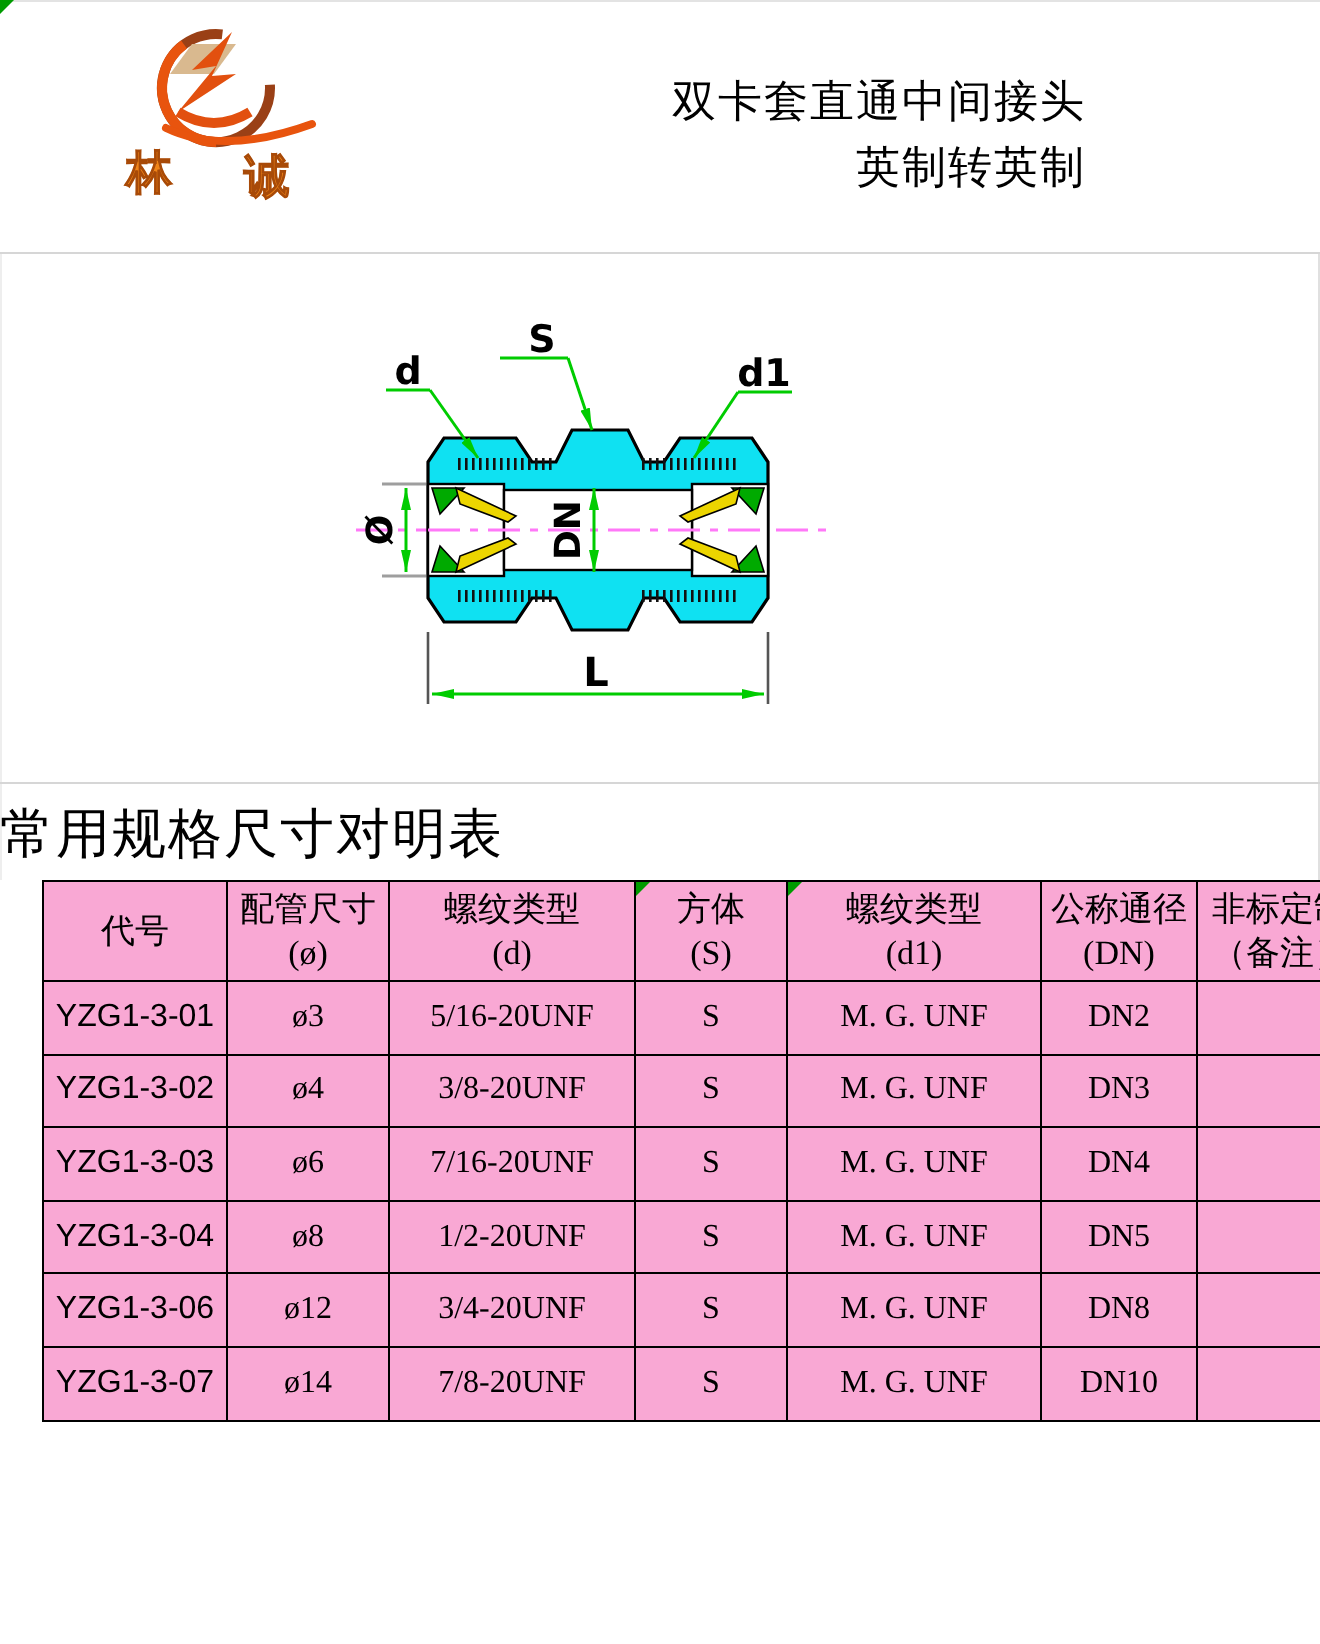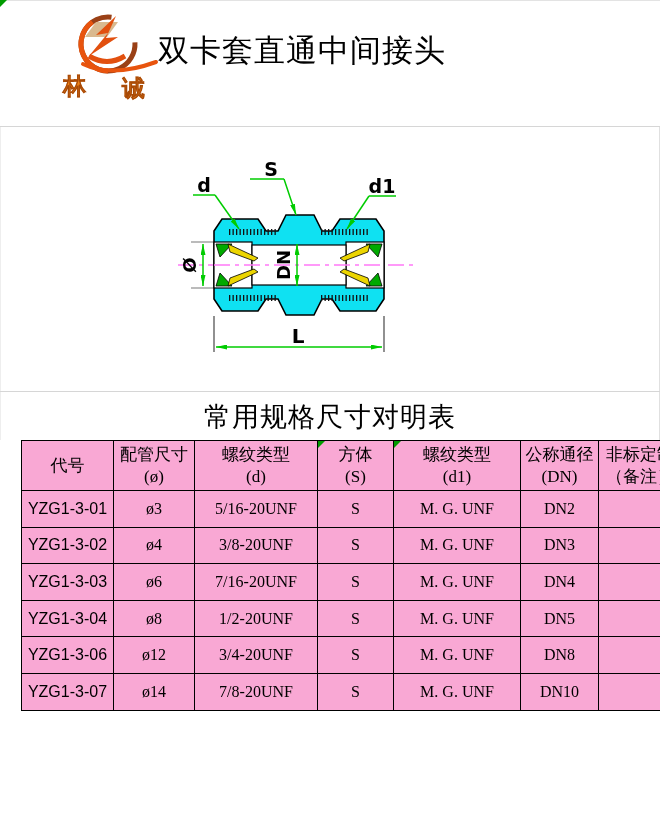--- a/index.html
+++ b/index.html
@@ -17,30 +17,30 @@
   .page-edge-right{position:absolute;top:0;right:0;width:1px;height:440px;background:#e0e0e0;}
   .page-edge-left{position:absolute;top:0;left:0;width:1px;height:440px;background:#eeeeee;}
   .corner-flag{
     position:absolute;width:0;height:0;z-index:5;
     border-top:7px solid #009b00;border-right:7px solid transparent;
   }
   .corner-flag.page{top:0;left:0;}
   .logo-wrap{position:absolute;left:50px;top:3px;width:118px;height:104px;}
   .doc-title{
     position:absolute;left:158px;top:33px;width:385px;
-    text-align:left;font-size:31px;line-height:33px;letter-spacing:1px;
+    text-align:right;font-size:22px;line-height:33px;letter-spacing:1px;
   }
   .sec-diagram{
     position:absolute;top:127px;left:0;width:660px;height:265px;
     border-bottom:1px solid #d6d6d6;box-sizing:border-box;
   }
   .sec-diagram svg{display:block;}
   .sec-table-title{
     position:absolute;top:392px;left:0;width:660px;height:48px;
-    text-align:center;font-size:27px;line-height:50px;letter-spacing:1px;
+    text-align:left;font-size:27px;line-height:50px;letter-spacing:1px;
   }
   
   table.spec{
     position:absolute;top:440px;left:0;width:660px;
     border-collapse:collapse;table-layout:fixed;background:#f9a8d4;margin-left:21px;
   }
   table.spec th,table.spec td{
     border:1px solid #000;padding:0;text-align:center;vertical-align:middle;
     overflow:hidden;white-space:nowrap;
   }
@@ -72,20 +72,21 @@
 
       <path d="M66,12 L46,31 L58,29 L39,52 L68,33 L56,34 Z" fill="#e2500f"></path>
       <path d="M39,52 Q 57,63 75,52" fill="none" stroke="#e2500f" stroke-width="5"></path>
 
       <text x="13" y="90" font-size="23" font-weight="bold" fill="#f08418" stroke="#a84a08" stroke-width="0.5">林</text>
       <text x="72" y="92" font-size="23" font-weight="bold" fill="#f08418" stroke="#a84a08" stroke-width="0.5">诚</text>
     </svg>
   </div>
   <div class="doc-title">
     <div>双卡套直通中间接头</div>
+    <div>英制转英制</div>
   </div>
 </div>
 
 <div class="sec-diagram">
   <svg width="660" height="265" viewBox="0 127 660 265">
     <defs>
       <marker id="arr" markerUnits="userSpaceOnUse" markerWidth="12" markerHeight="5" refX="11" refY="2.5" orient="auto-start-reverse">
         <path d="M0,0 L11,2.5 L0,5 Z" fill="#00cc00"></path>
       </marker>
     </defs>

